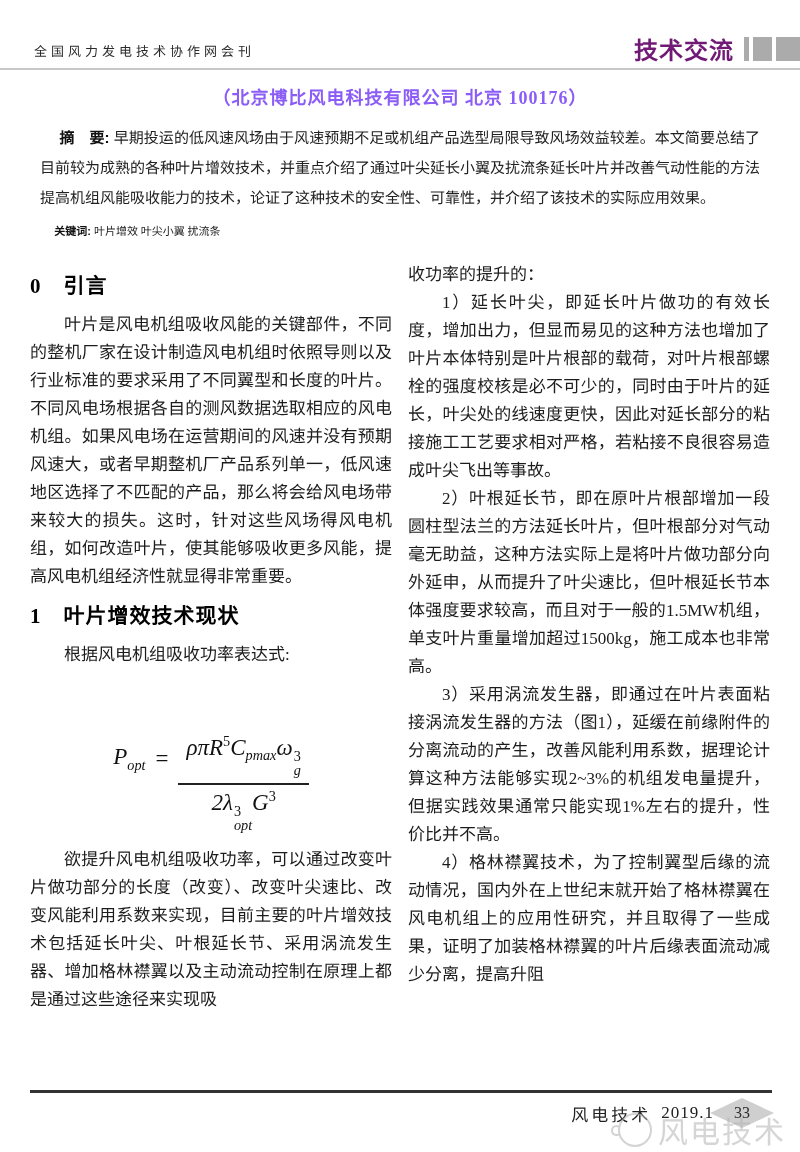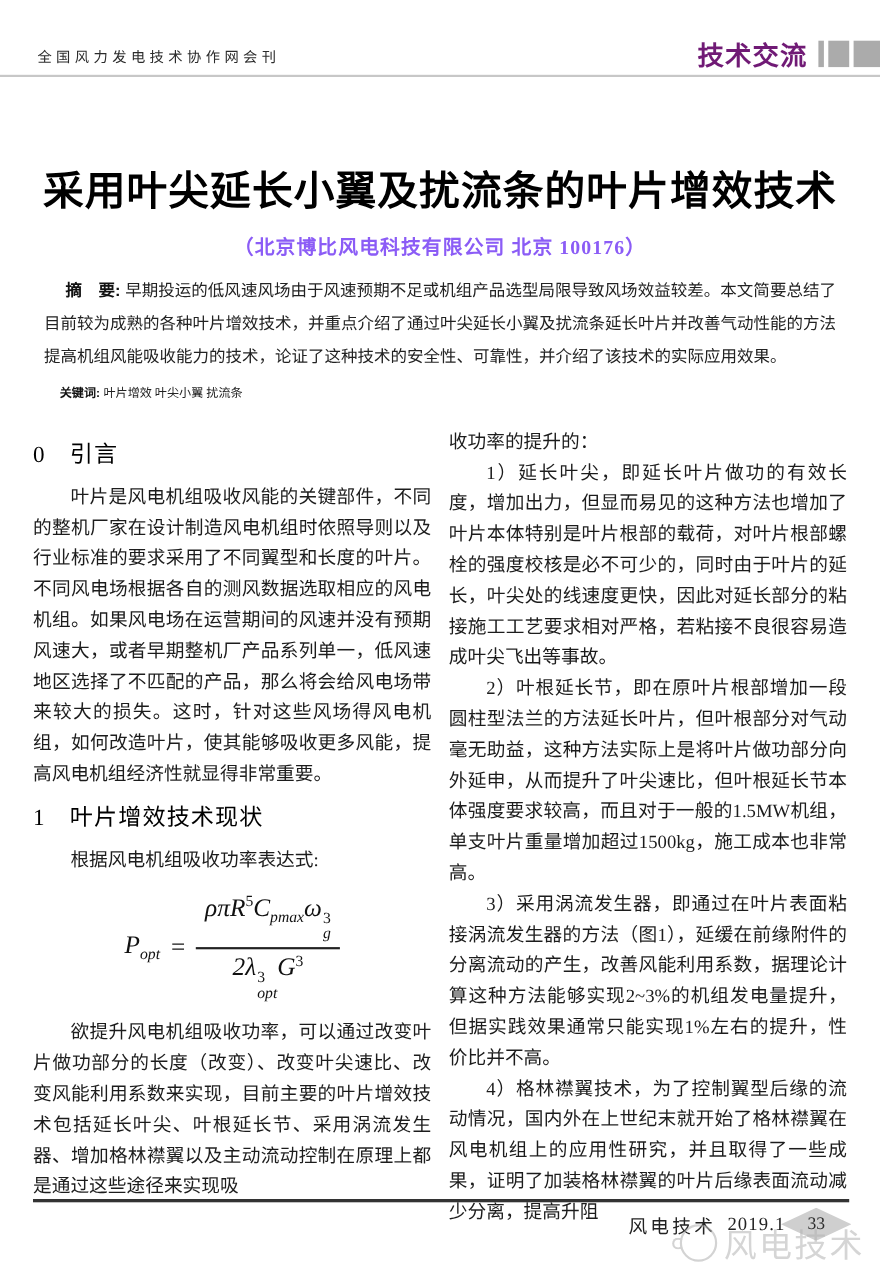--- a/index.html
+++ b/index.html
@@ -46,37 +46,37 @@
     margin:14px 40px 0; font-size:15px; line-height:30px;
     text-align:justify; text-indent:1.3em; color:#222;
   }
   .lab { font-family:"Liberation Sans", sans-serif; font-weight:bold; color:#111; }
   .keywords { margin:4px 40px 0; font-size:11px; line-height:28px; text-indent:1.3em; color:#222; }
 
   
   .columns { display:flex; gap:16px; margin:16px 30px 0; }
   .col { width:362px; }
   h2.sec {
-    margin:8px 0 12px; font-size:21px; font-weight:normal; color:#000; letter-spacing:1px;
+    margin:8px 0 12px; font-size:21px; font-weight:bold; color:#000; letter-spacing:1px;
   }
   h2.sec.second { margin-top:8px; }
   p.body {
     margin:0; font-size:17px; line-height:28px; text-align:justify; color:#1c1c1c;
   }
   p.indent { text-indent:2em; }
 
   
   .formula {
     margin:16px 0 14px; text-align:center; font-size:23px; color:#111;
     display:flex; justify-content:center; align-items:center;
   }
   .formula .it { font-style:italic; }
   .formula sub, .formula sup { font-size:0.62em; }
   .formula .eq { margin:0 10px; }
-  .frac { display:inline-flex; flex-direction:column; text-align:center; vertical-align:middle; }
+  .frac { display:inline-flex; flex-direction:column; text-align:center; vertical-align:middle;margin-top:48px; }
   .frac .num { border-bottom:2px solid #222; padding:0 8px 5px; }
   .frac .den { padding-top:3px; }
   .stack {
     display:inline-grid; grid-template-rows:auto auto; justify-items:start;
     font-size:0.62em; line-height:1; vertical-align:-0.45em; margin-left:1px;
   }
   .stack .s-sup, .stack .s-sub { display:block; }
   .lhs sub { font-style:italic; }
 
   
@@ -115,21 +115,20 @@
     <div class="journal-name">全国风力发电技术协作网会刊</div>
     <div class="hdr-right">
       <span class="section-label">技术交流</span>
       <span class="blk bar"></span>
       <span class="blk sq1"></span>
       <span class="blk sq2"></span>
     </div>
   </div>
   <div class="hdr-rule"></div>
 
-  <div class="title">采用叶尖延长小翼及扰流条的叶片增效技术</div>
   <div class="affiliation">（北京博比风电科技有限公司 北京 100176）</div>
 
   <p class="abstract"><span class="lab">摘　要: </span><span>早期投运的低风速风场由于风速预期不足或机组产品选型局限导致风场效益较差。本文简要总结了目前较为成熟的各种叶片增效技术，并重点介绍了通过叶尖延长小翼及扰流条延长叶片并改善气动性能的方法提高机组风能吸收能力的技术，论证了这种技术的安全性、可靠性，并介绍了该技术的实际应用效果。</span></p>
 
   <p class="keywords"><span class="lab">关键词: </span><span>叶片增效 叶尖小翼 扰流条</span></p>
 
   <div class="columns">
 
     <div class="col">
       <h2 class="sec">0　引言</h2>

